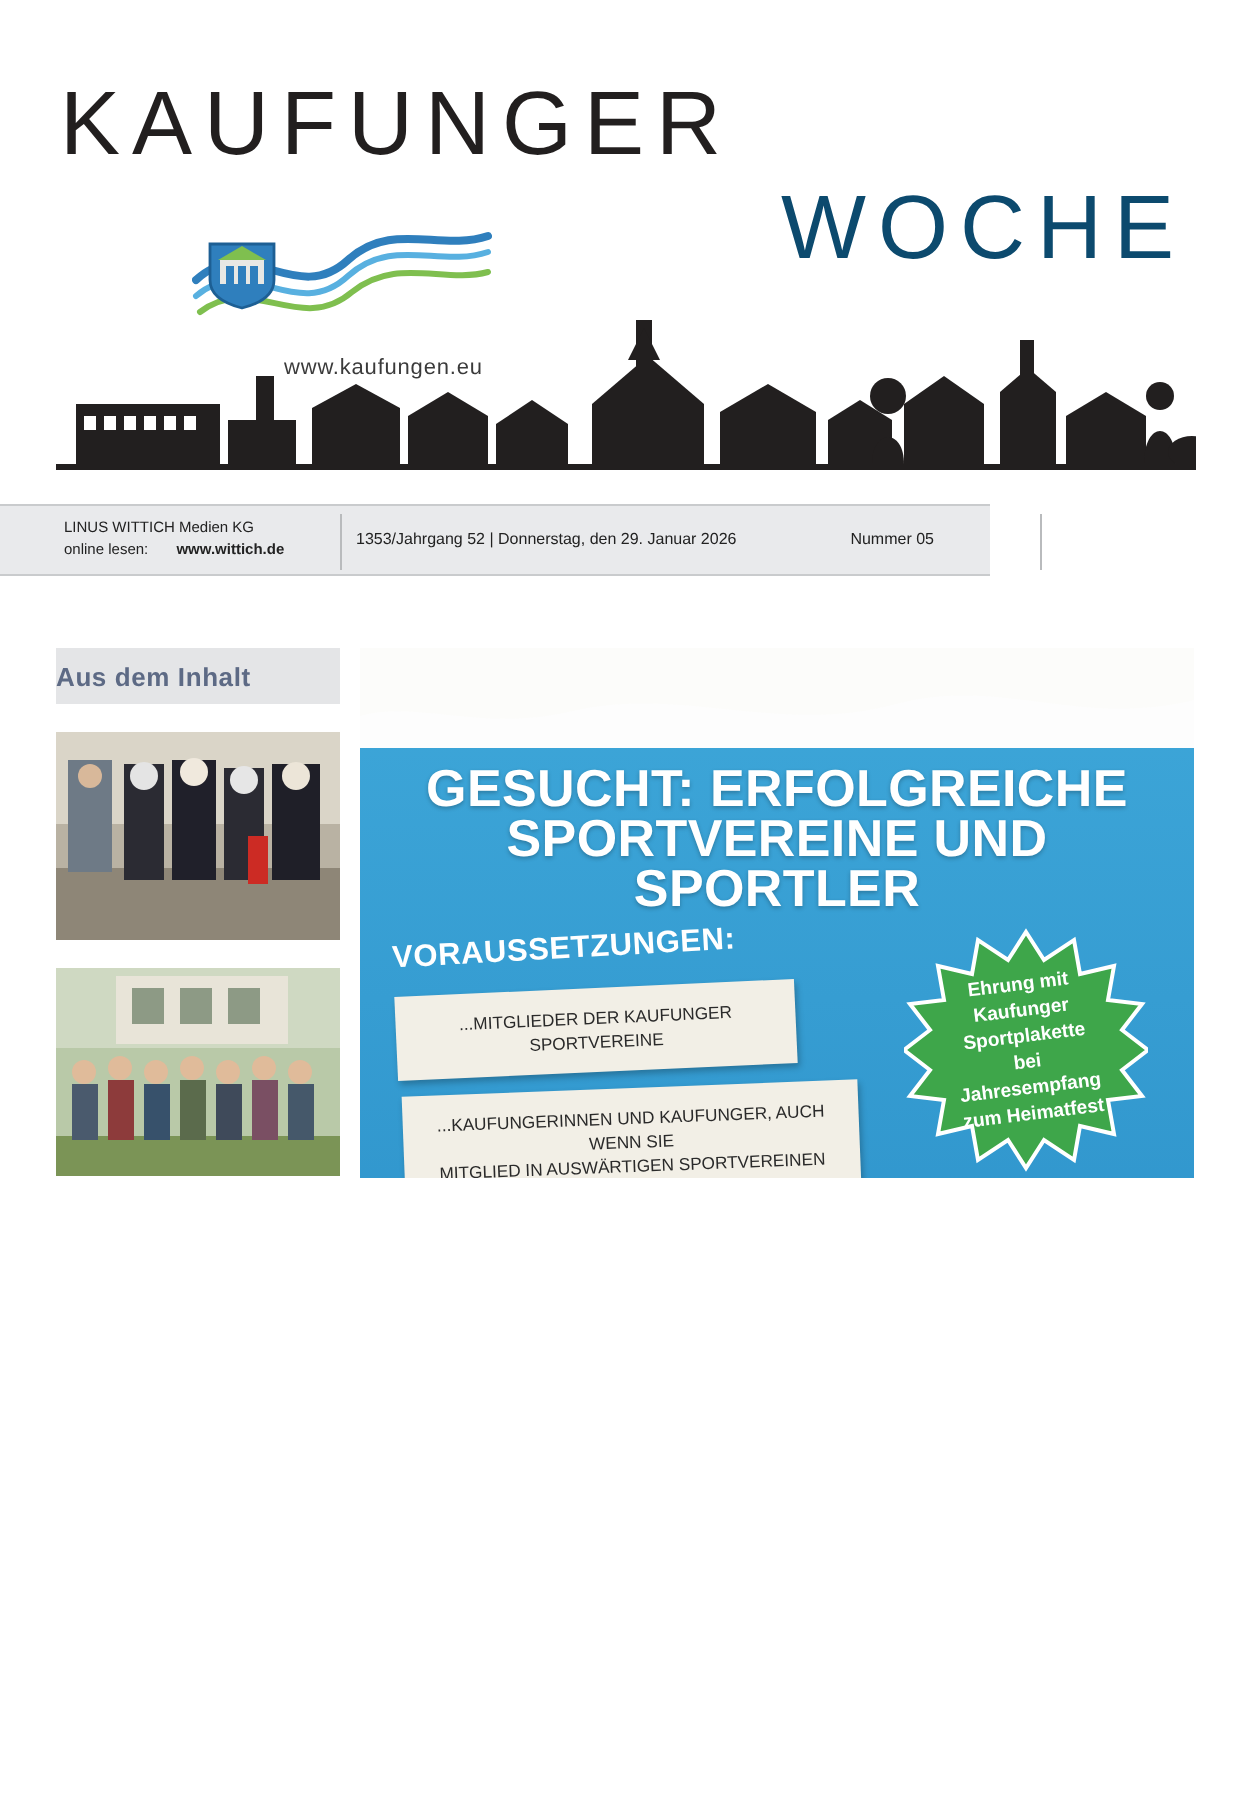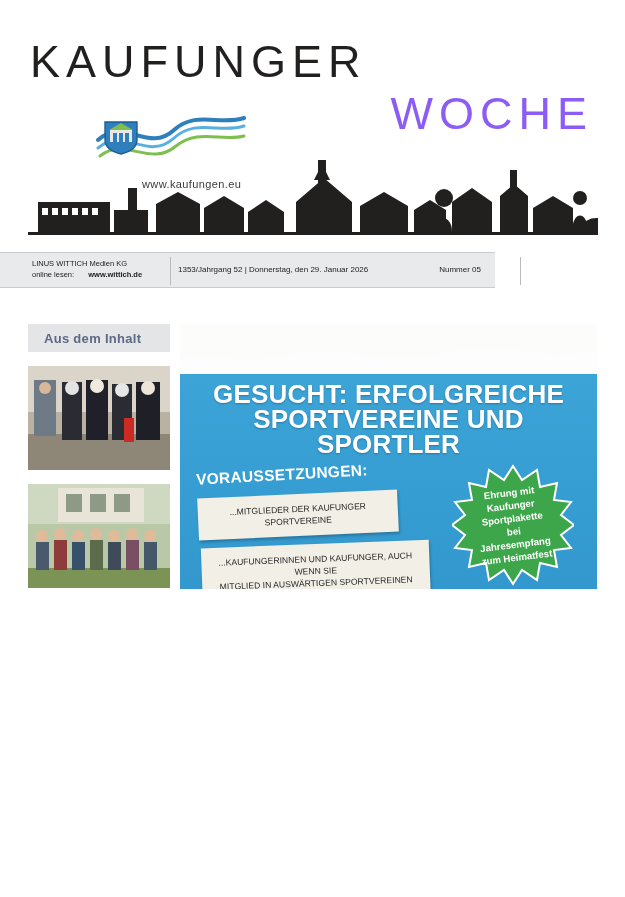--- a/index.html
+++ b/index.html
@@ -29,21 +29,21 @@
     color: #221f1f;
     font-weight: 400;
     font-family: "Liberation Sans", sans-serif;
   }
   .mast-title-2 {
     position: absolute;
     right: 32px;
     top: 88px;
     font-size: 45px;
     letter-spacing: 6px;
-    color: #8b5cf6;
+    color: #0c4a6e;
     font-weight: 400;
   }
   .mast-url {
     position: absolute;
     left: 142px;
     top: 178px;
     font-size: 11px;
     color: #3b3b3b;
     letter-spacing: 0.4px;
   }
@@ -71,21 +71,21 @@
   .infobar .pub b { font-weight: bold; margin-left: 12px; }
   .infobar .center {
     position: absolute;
     left: 178px;
     top: 12px;
     font-size: 8px;
     color: #222;
   }
   .infobar .right {
     position: absolute;
-    right: 14px;
+    right: 28px;
     top: 12px;
     font-size: 8px;
     color: #222;
     padding-left: 30px;
   }
   .vline {
     position: absolute;
     top: 4px;
     height: 28px;
     width: 1px;
@@ -109,21 +109,21 @@
   }
   .sidebar-head {
     width: 142px;
     height: 28px;
     background: #e4e5e7;
     color: #5d6a85;
     font-size: 13px;
     font-weight: bold;
     display: flex;
     align-items: center;
-    padding-left: 16px;
+    padding-left: 0;
     letter-spacing: 0.3px;
   }
   .thumb {
     width: 142px;
     height: 104px;
     margin-top: 14px;
     position: relative;
     overflow: hidden;
     border: 0;
   }

